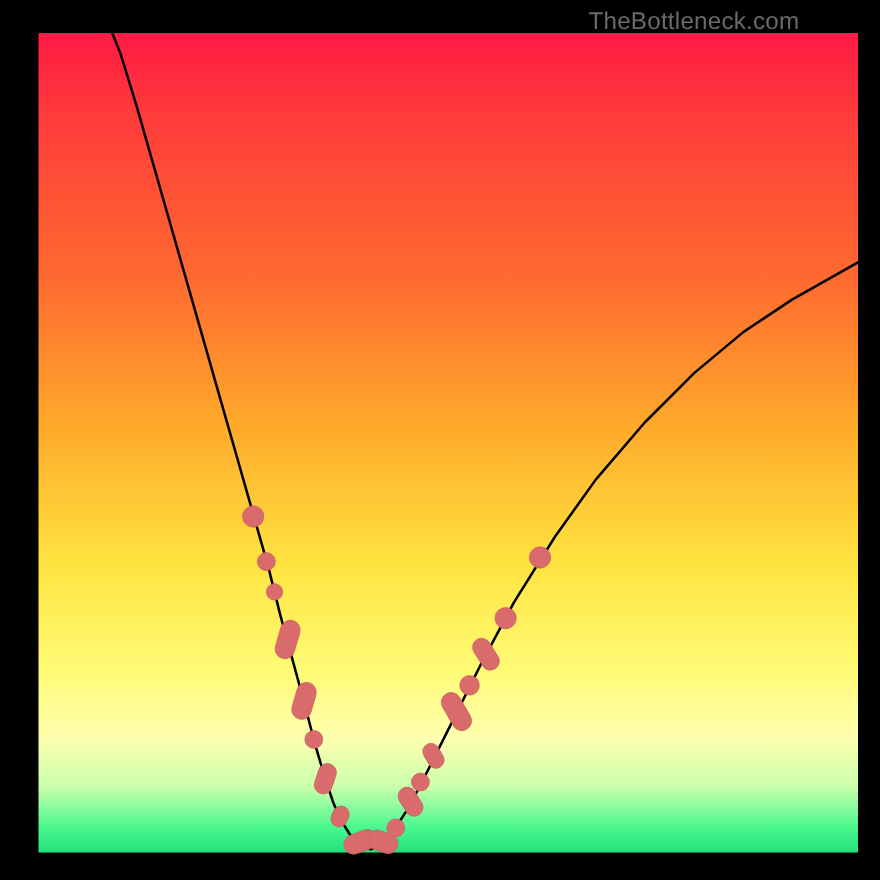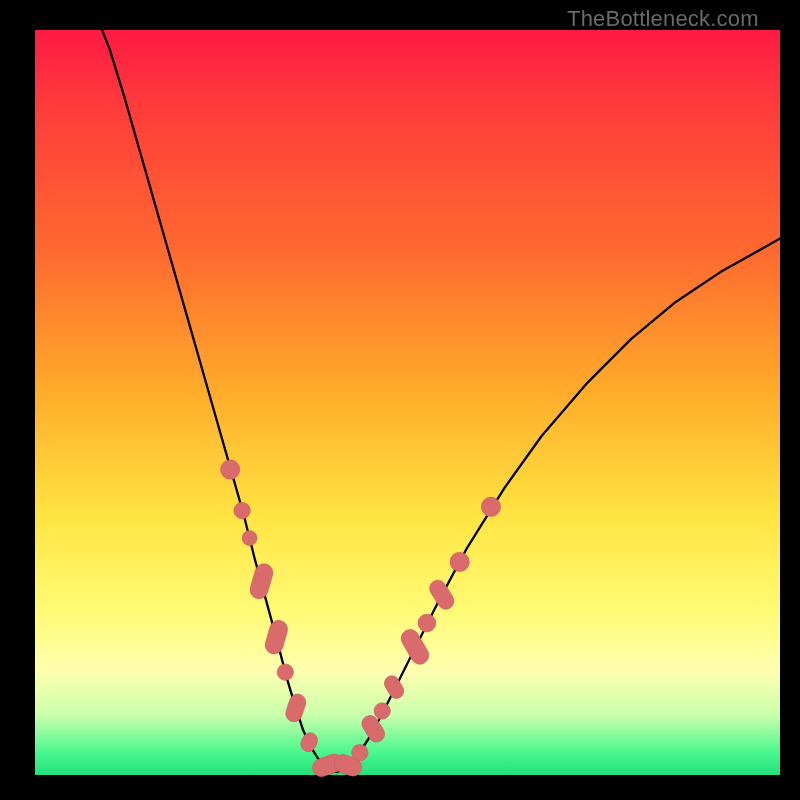--- a/index.html
+++ b/index.html
@@ -48,21 +48,21 @@
     left: 0;
     top: 0;
   }
 </style>
 </head>
 <body>
 
 <div class="frame">
   <div class="gradient" id="plot-bg" style="left: 35px; top: 30px; width: 745px; height: 745px;"></div>
 
-  <div class="watermark" id="wm" style="left: 567px; top: 6px;">TheBottleneck.com</div>
+  <div class="watermark" id="wm" style="left: 535px; top: 6px;">TheBottleneck.com</div>
 
   <svg class="overlay" id="ov" width="800" height="800">
     <g id="curve-g">
         <path d="M102.05 30.00 L109.50 48.63 L124.40 97.05 L139.30 149.20 L154.20 201.35 L169.10 253.50 L184.00 305.65 L198.90 357.80 L213.80 409.95 L228.70 462.10 L243.60 514.25 L254.77 558.95 L265.95 599.92 L277.13 640.90 L286.81 678.15 L295.75 707.95 L303.20 730.30 L310.65 746.69 L318.10 758.61 L325.55 766.06 L331.51 770.53 L336.73 772.02 L340.45 770.53 L355.35 758.61 L370.25 736.26 L385.15 707.95 L407.50 663.25 L437.30 603.65 L467.10 547.77 L504.35 488.18 L541.60 436.02 L586.30 383.88 L631.00 339.18 L675.70 301.93 L720.40 272.12 L780.00 238.60" fill="none" stroke="#000000" stroke-width="2.3" stroke-linecap="round" stroke-linejoin="round"></path>
       </g>
     <g id="markers-g">
         <circle cx="230.19" cy="469.55" r="9.69" fill="#d96b6d" stroke="#c95e60" stroke-width="0.6"></circle>
         <rect x="233.92" y="502.33" width="16.39" height="16.39" rx="8.20" ry="8.20" fill="#d96b6d" stroke="#c95e60" stroke-width="0.6" transform="rotate(-74 242.11 510.53)"></rect>
         <rect x="242.11" y="530.64" width="14.90" height="14.90" rx="7.45" ry="7.45" fill="#d96b6d" stroke="#c95e60" stroke-width="0.6" transform="rotate(-74 249.56 538.09)"></rect>
         <rect x="243.60" y="572.36" width="35.76" height="17.88" rx="8.94" ry="8.94" fill="#d96b6d" stroke="#c95e60" stroke-width="0.6" transform="rotate(-74 261.48 581.30)"></rect>

